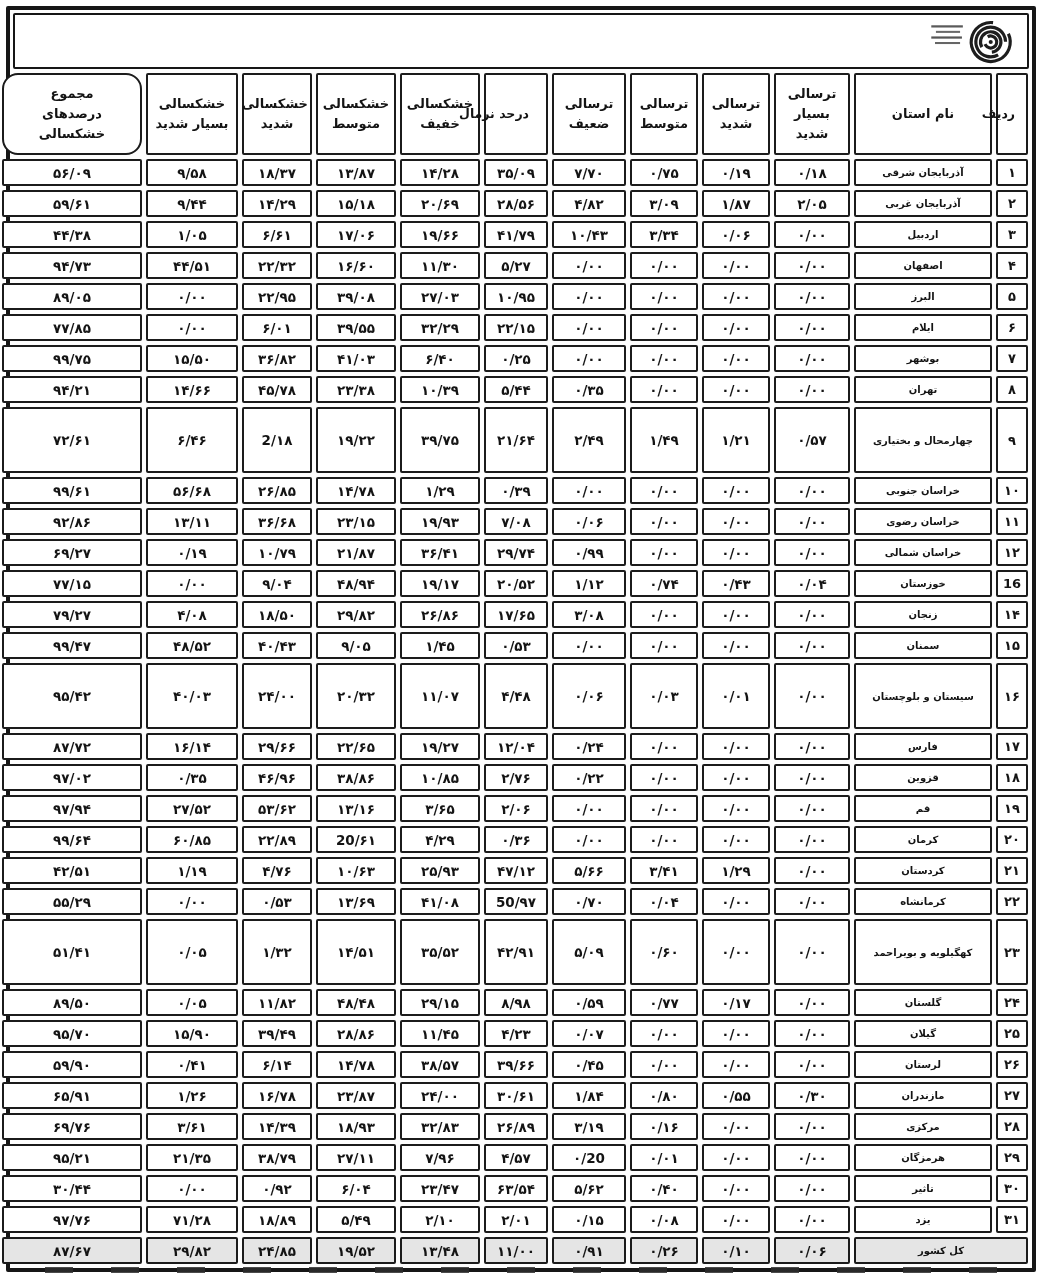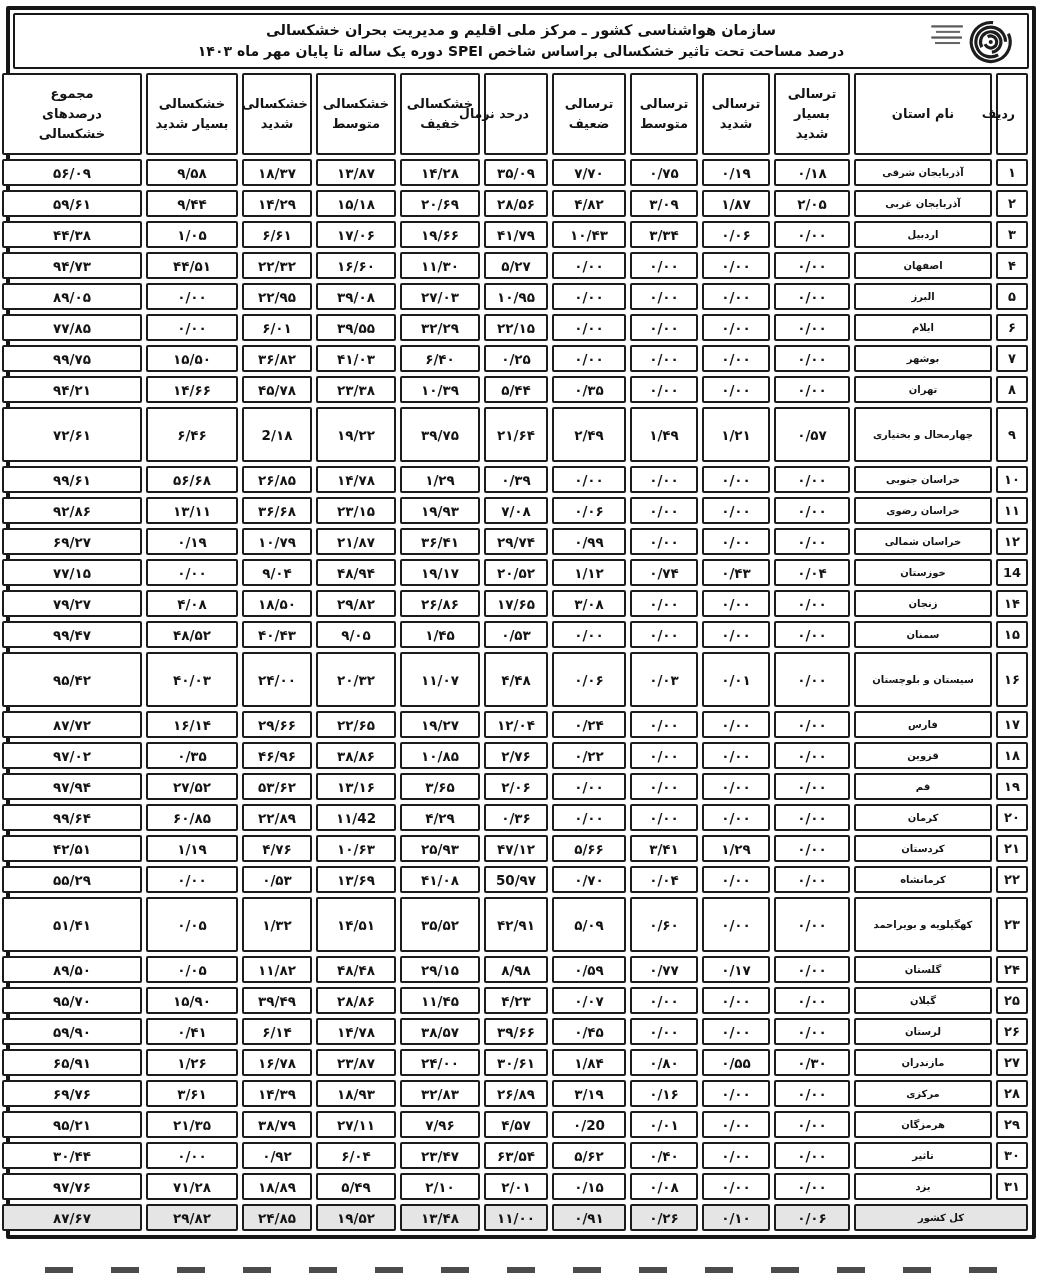--- a/index.html
+++ b/index.html
@@ -35,26 +35,26 @@
     width:100%;table-layout:fixed;direction:rtl;
     border-collapse:separate;border-spacing:4px;
   }
   th,td{
     border:2px solid #1b1b1b;border-radius:2px;background:#fff;
     text-align:center;vertical-align:middle;font-weight:bold;color:#141414;
     padding:0;box-sizing:border-box;overflow:visible;
   }
   thead th{height:82px;font-size:13px;line-height:1.55;padding:0 2px;}
   thead th.nowrap{white-space:nowrap;font-size:12.5px;padding:17px;}
-  thead th.total-col{padding:0 24px;}
+  thead th.total-col{padding:0 24px;border-radius:16px;}
   tbody td{height:27px;font-size:13.5px;}
   tbody td.num{direction:ltr;}
   tbody td.radif{font-size:13px;}
   tbody td.province{font-size:10px;padding:0 3px;}
-  tbody tr.tall td{height:55px;}
+  tbody tr.tall td{height:66px;}
   tbody tr.total td{background:#e5e5e5;}
   
   .crop-marks{
     position:absolute;left:45px;right:45px;bottom:0;height:6px;
     background:repeating-linear-gradient(90deg,#2c2c2c 0 28px,transparent 28px 66px);
     opacity:.85;
   }
 </style>
 </head>
 <body>
@@ -72,22 +72,20 @@
 
         <g fill="none" stroke="#1d1d1d" stroke-width="3.4">
           <circle cx="68" cy="28" r="21" stroke-dasharray="110 22" transform="rotate(-25 68 28)"></circle>
           <circle cx="68" cy="28" r="16" stroke-dasharray="83 18" transform="rotate(60 68 28)"></circle>
           <circle cx="68" cy="28" r="11" stroke-dasharray="56 13" transform="rotate(150 68 28)"></circle>
           <circle cx="68" cy="28" r="6.5" stroke-dasharray="31 10" transform="rotate(240 68 28)"></circle>
           <circle cx="68" cy="28" r="2.2" fill="#1d1d1d" stroke="none"></circle>
         </g>
       </svg>
     </div>
-    <div class="title-line">سازمان هواشناسی کشور ـ مرکز ملی اقلیم و مدیریت بحران خشکسالی</div>
-    <div class="title-line sub">درصد مساحت تحت تاثیر خشکسالی براساس شاخص SPEI دوره یک ساله تا پایان مهر ماه ۱۴۰۳</div>
   </div>
 
   <table>
     <colgroup>
       <col style="width:32px">
       <col style="width:138px">
       <col style="width:76px">
       <col style="width:68px">
       <col style="width:68px">
       <col style="width:74px">
@@ -277,21 +275,21 @@
           <td class="num">۰/۰۰</td>
           <td class="num">۰/۹۹</td>
           <td class="num">۲۹/۷۴</td>
           <td class="num">۳۶/۴۱</td>
           <td class="num">۲۱/۸۷</td>
           <td class="num">۱۰/۷۹</td>
           <td class="num">۰/۱۹</td>
           <td class="num">۶۹/۲۷</td>
         </tr>
         <tr>
-          <td class="radif">14</td>
+          <td class="radif">16</td>
           <td class="province">خوزستان</td>
           <td class="num">۰/۰۴</td>
           <td class="num">۰/۴۳</td>
           <td class="num">۰/۷۴</td>
           <td class="num">۱/۱۲</td>
           <td class="num">۲۰/۵۲</td>
           <td class="num">۱۹/۱۷</td>
           <td class="num">۴۸/۹۴</td>
           <td class="num">۹/۰۴</td>
           <td class="num">۰/۰۰</td>
@@ -383,21 +381,21 @@
         </tr>
         <tr>
           <td class="radif">۲۰</td>
           <td class="province">کرمان</td>
           <td class="num">۰/۰۰</td>
           <td class="num">۰/۰۰</td>
           <td class="num">۰/۰۰</td>
           <td class="num">۰/۰۰</td>
           <td class="num">۰/۳۶</td>
           <td class="num">۴/۲۹</td>
-          <td class="num">۱۱/42</td>
+          <td class="num">20/۶۱</td>
           <td class="num">۲۲/۸۹</td>
           <td class="num">۶۰/۸۵</td>
           <td class="num">۹۹/۶۴</td>
         </tr>
         <tr>
           <td class="radif">۲۱</td>
           <td class="province">کردستان</td>
           <td class="num">۰/۰۰</td>
           <td class="num">۱/۲۹</td>
           <td class="num">۳/۴۱</td>

